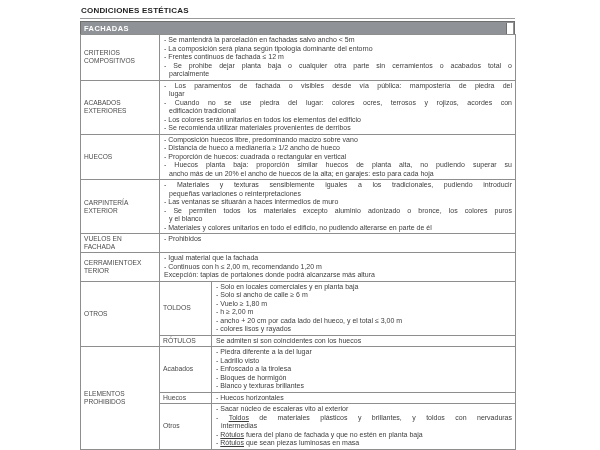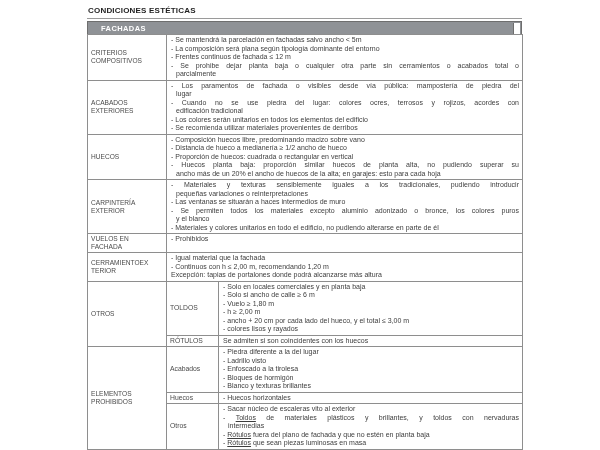--- a/index.html
+++ b/index.html
@@ -1,25 +1,25 @@
 <!DOCTYPE html>
 <html><head>
 <meta charset="utf-8">
 <style>
   * { margin: 0; padding: 0; box-sizing: border-box; }
   html, body { width: 600px; height: 450px; background: #ffffff; overflow: hidden;
     font-family: "Liberation Sans", sans-serif; }
-  .doc { position: absolute; left: 87px; top: 6px; width: 435px; color: #3d3d3d; }
+  .doc { position: absolute; left: 80px; top: 6px; width: 435px; color: #3d3d3d; }
 
   .doc-title { font-size: 8px; font-weight: bold; color: #1f1f1f; letter-spacing: .2px; padding-left: 1px; }
   .title-rule { border-bottom: 1px solid #9a9a9a; margin-top: 3px; }
 
   .section-bar { position: relative; margin-top: 2px; height: 13px; background: #8f9296;
     border: 1px solid #6e6e6e; border-bottom: none; display: flex; align-items: center; }
-  .section-bar .bar-label { color: #ffffff; font-weight: bold; font-size: 7.5px; letter-spacing: .4px; padding-left: 13px; }
+  .section-bar .bar-label { color: #ffffff; font-weight: bold; font-size: 7.5px; letter-spacing: .4px; padding-left: 3px; }
   .section-bar .bar-endcell { position: absolute; right: 1px; top: 1px; bottom: 0; width: 7px; background: #ffffff; border-left: 1px solid #6e6e6e; }
 
   table.cond { width: 435px; border-collapse: collapse; table-layout: fixed; }
   table.cond { border: 1px solid #6e6e6e; }
   col.c1 { width: 79px; } col.c2 { width: 52px; } col.c3 { width: 304px; }
   td { border: 1px solid #8e8e8e; vertical-align: top; }
 
   td.lab { vertical-align: middle; font-size: 6.6px; line-height: 8px; color: #4a4a4a;
     padding: 1px 8px 1px 3px; }
   td.sub { vertical-align: middle; font-size: 6.8px; line-height: 8px; color: #4a4a4a;

